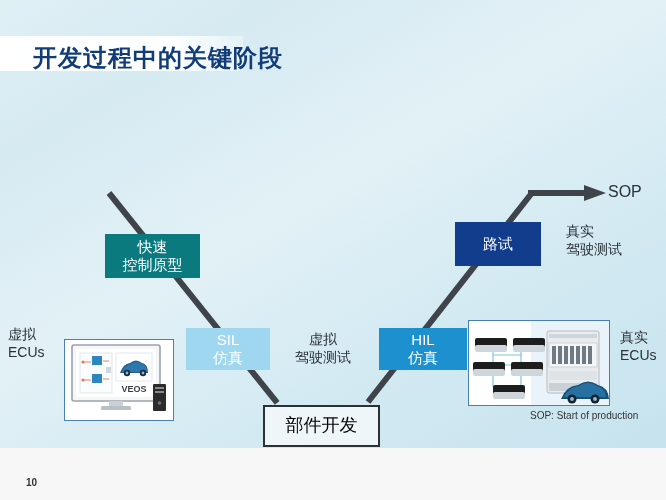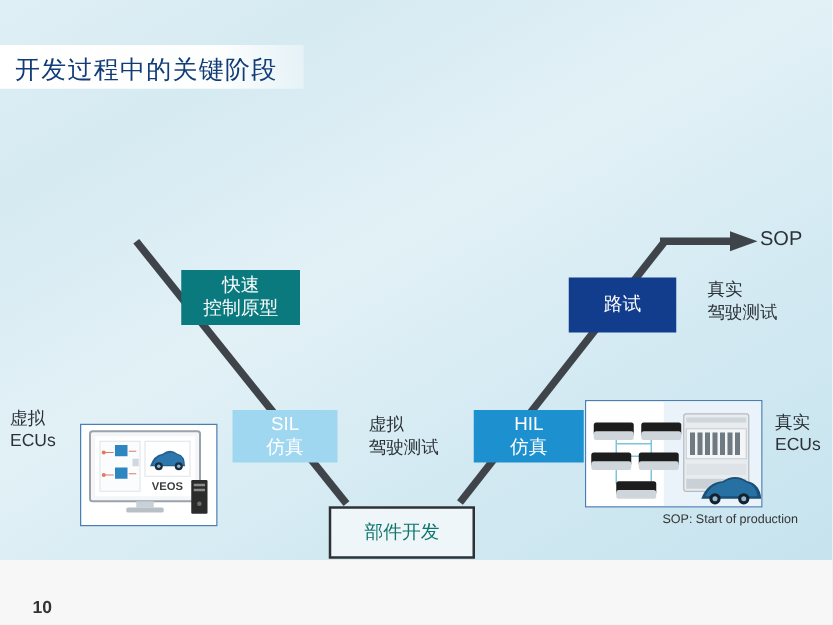--- a/index.html
+++ b/index.html
@@ -13,62 +13,62 @@
     background:linear-gradient(150deg,#dff0f5 0%,#d6eaf2 18%,#e2f1f6 42%,#d2e9f2 68%,#c9e5ef 88%,#c2e0ec 100%);
     overflow:hidden;
   }
 
   
   #title-band{
     position:absolute;left:0;top:36px;width:243px;height:35px;
     background:linear-gradient(90deg,#ffffff 0%,#fdfefe 72%,rgba(255,255,255,0.35) 100%);
   }
   #title-text{
-    position:absolute;left:12px;top:42px;
-    font-size:20px;font-weight:normal;color:#123c77;letter-spacing:1px;
+    position:absolute;left:33px;top:42px;
+    font-size:24px;font-weight:bold;color:#123c77;letter-spacing:1px;
     white-space:nowrap;
   }
 
   
   .vline{position:absolute;background:#3f444a;transform-origin:0 50%;}
 
   
   .pbox{
     position:absolute;display:flex;flex-direction:column;
     align-items:center;justify-content:center;
     line-height:1.18;text-align:center;
     font-size:15px;color:#ffffff;
   }
-  #box-rcp{left:105px;top:216px;width:95px;height:44px;background:#0b7a7f;margin-left:40px;}
+  #box-rcp{left:105px;top:234px;width:95px;height:44px;background:#0b7a7f;}
   #box-sil{left:186px;top:328px;width:84px;height:42px;background:#9fd7f0;}
   #box-hil{left:363px;top:328px;width:88px;height:42px;background:#1d90cf;margin-left:16px;}
   #box-road{left:455px;top:222px;width:86px;height:44px;background:#123c8c;}
   #box-comp{
     left:263px;top:405px;width:113px;height:38px;
-    background:#eef6f9;border:2px solid #2c3136;color:#0f766e;font-size:15px;
+    background:#eef6f9;border:2px solid #2c3136;color:#000000;font-size:18px;
   }
 
   
   .plabel{
     position:absolute;font-size:14px;color:#2b3137;line-height:1.3;
-    white-space:nowrap;
+    text-align:center;white-space:nowrap;
   }
   #lbl-vecu{left:8px;top:325px;text-align:left;}
   #lbl-vdrive{left:295px;top:330px;}
   #lbl-rdrive{left:566px;top:222px;text-align:left;}
   #lbl-recu{left:620px;top:328px;text-align:left;}
   #lbl-sop{left:608px;top:182px;font-size:16px;color:#2b3137;}
 
   
   #footnote{
     position:absolute;left:26px;top:456px;font-size:9.5px;color:#333;
     white-space:nowrap;
   }
   #pagenum{
-    position:absolute;left:26px;top:477px;font-size:14px;font-weight:bold;color:#333;
+    position:absolute;left:26px;top:477px;font-size:10px;font-weight:bold;color:#333;
   }
   #sop-note{
     position:absolute;left:530px;top:410px;font-size:10px;color:#333;white-space:nowrap;
   }
 
   
   #bottom-strip{
     position:absolute;left:0;bottom:0;width:666px;height:52px;background:#f7f7f7;
   }
 

